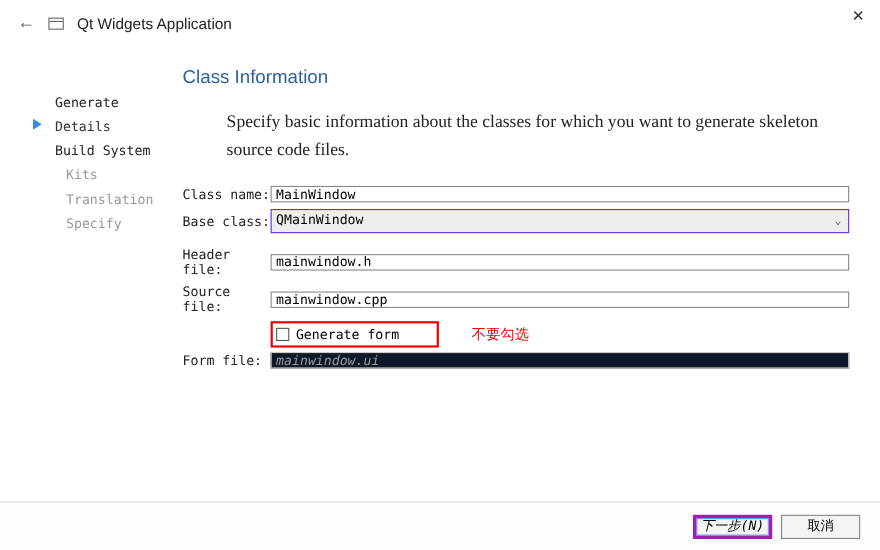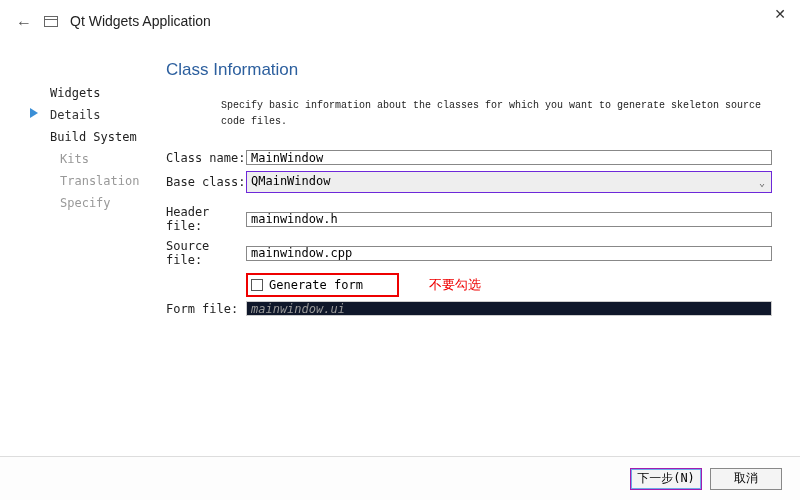--- a/index.html
+++ b/index.html
@@ -86,26 +86,26 @@
       padding-right: 8px;
     }
     .heading {
       color: #2c5f9e;
       font-size: 17px;
       font-weight: normal;
       margin-bottom: 18px;
       font-family: Arial, sans-serif;
     }
     .description {
-      font-size: 10px;
-      color: #222;
-      margin-left: 55px;
+      font-size: 16px;
+      color: #222;
+      margin-left: 40px;
       margin-bottom: 20px;
       line-height: 1.6;
-      font-family: Liberation Mono, monospace;
+      font-family: Liberation Serif, serif;
     }
     .form-row {
       display: flex;
       align-items: center;
       margin-bottom: 6px;
     }
     .form-row.gap-above {
       margin-top: 12px;
     }
     .form-label {
@@ -197,38 +197,39 @@
       border: 1px solid #888;
       background: #f4f4f4;
       font-size: 12px;
       font-family: "SimSun", monospace;
       display: flex;
       align-items: center;
       justify-content: center;
       cursor: pointer;
     }
     .btn.primary {
-      border: 1px solid #a21caf;
+      border: 3px solid #a21caf;
       box-shadow: 0 0 0 1px #6da8e8 inset;
+      font-style: italic;
     }
   </style>
 </head>
 <body>
 
 <span class="close-x">✕</span>
 
 <div class="titlebar">
   <span class="back-arrow">←</span>
   <span class="window-icon"></span>
   <span class="title">Qt Widgets Application</span>
 </div>
 
 <div class="content">
   <div class="sidebar">
-    <div class="sidebar-item done">Widgets</div>
+    <div class="sidebar-item done">Generate</div>
     <div class="sidebar-item current">Details</div>
     <div class="sidebar-item done">Build System</div>
     <div class="sidebar-item sub">Kits</div>
     <div class="sidebar-item sub">Translation</div>
     <div class="sidebar-item sub">Specify</div>
   </div>
 
   <div class="main">
     <div class="heading">Class Information</div>
     <div class="description">Specify basic information about the classes for which you want to generate skeleton source code files.</div>

